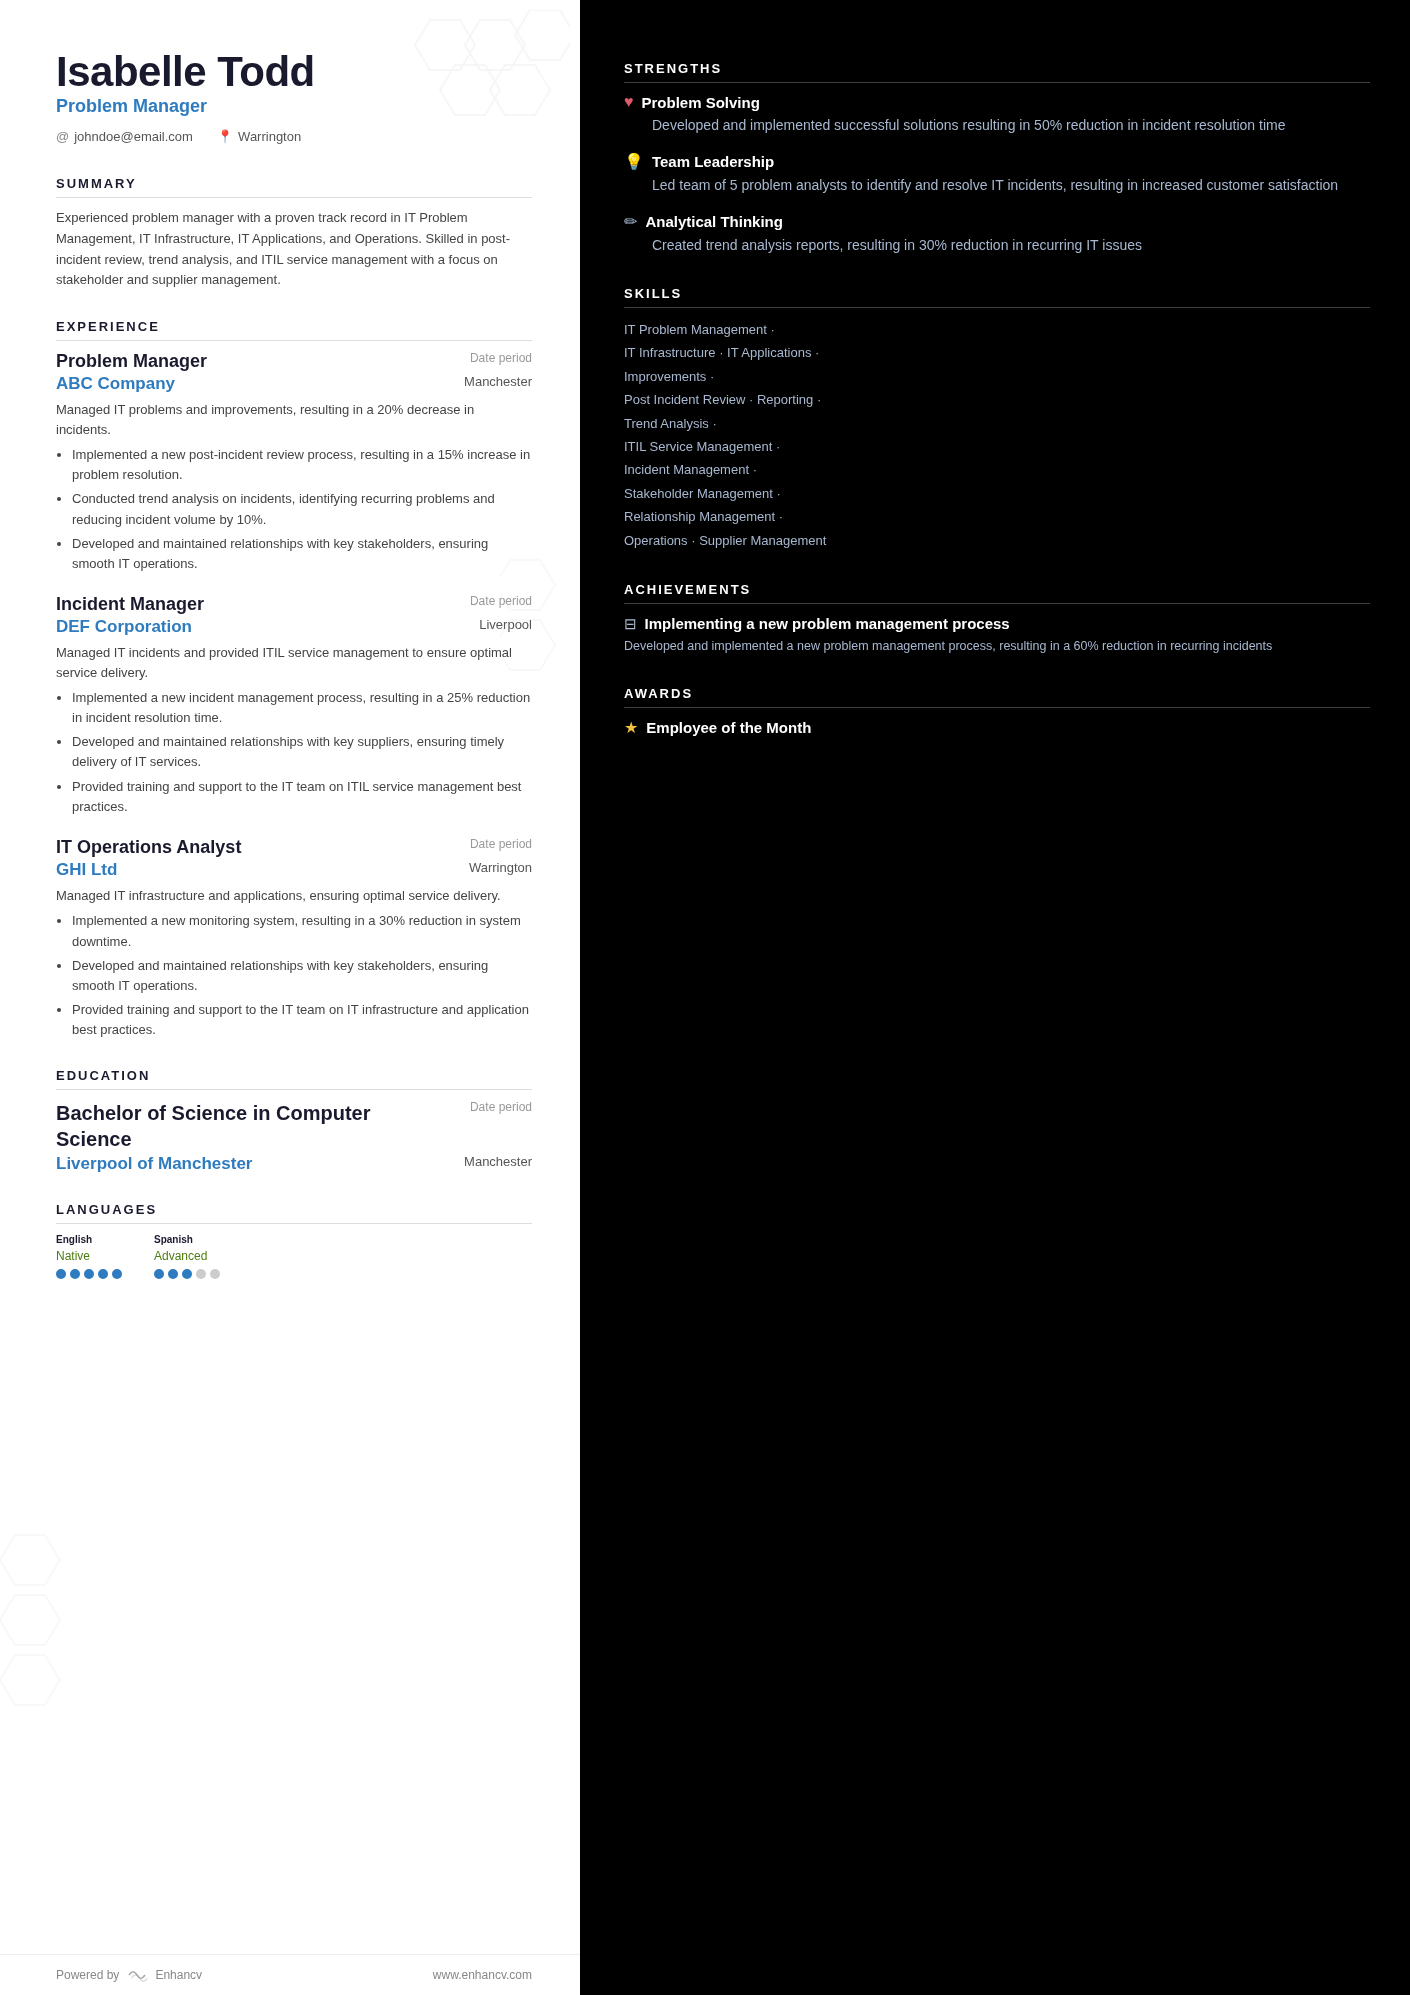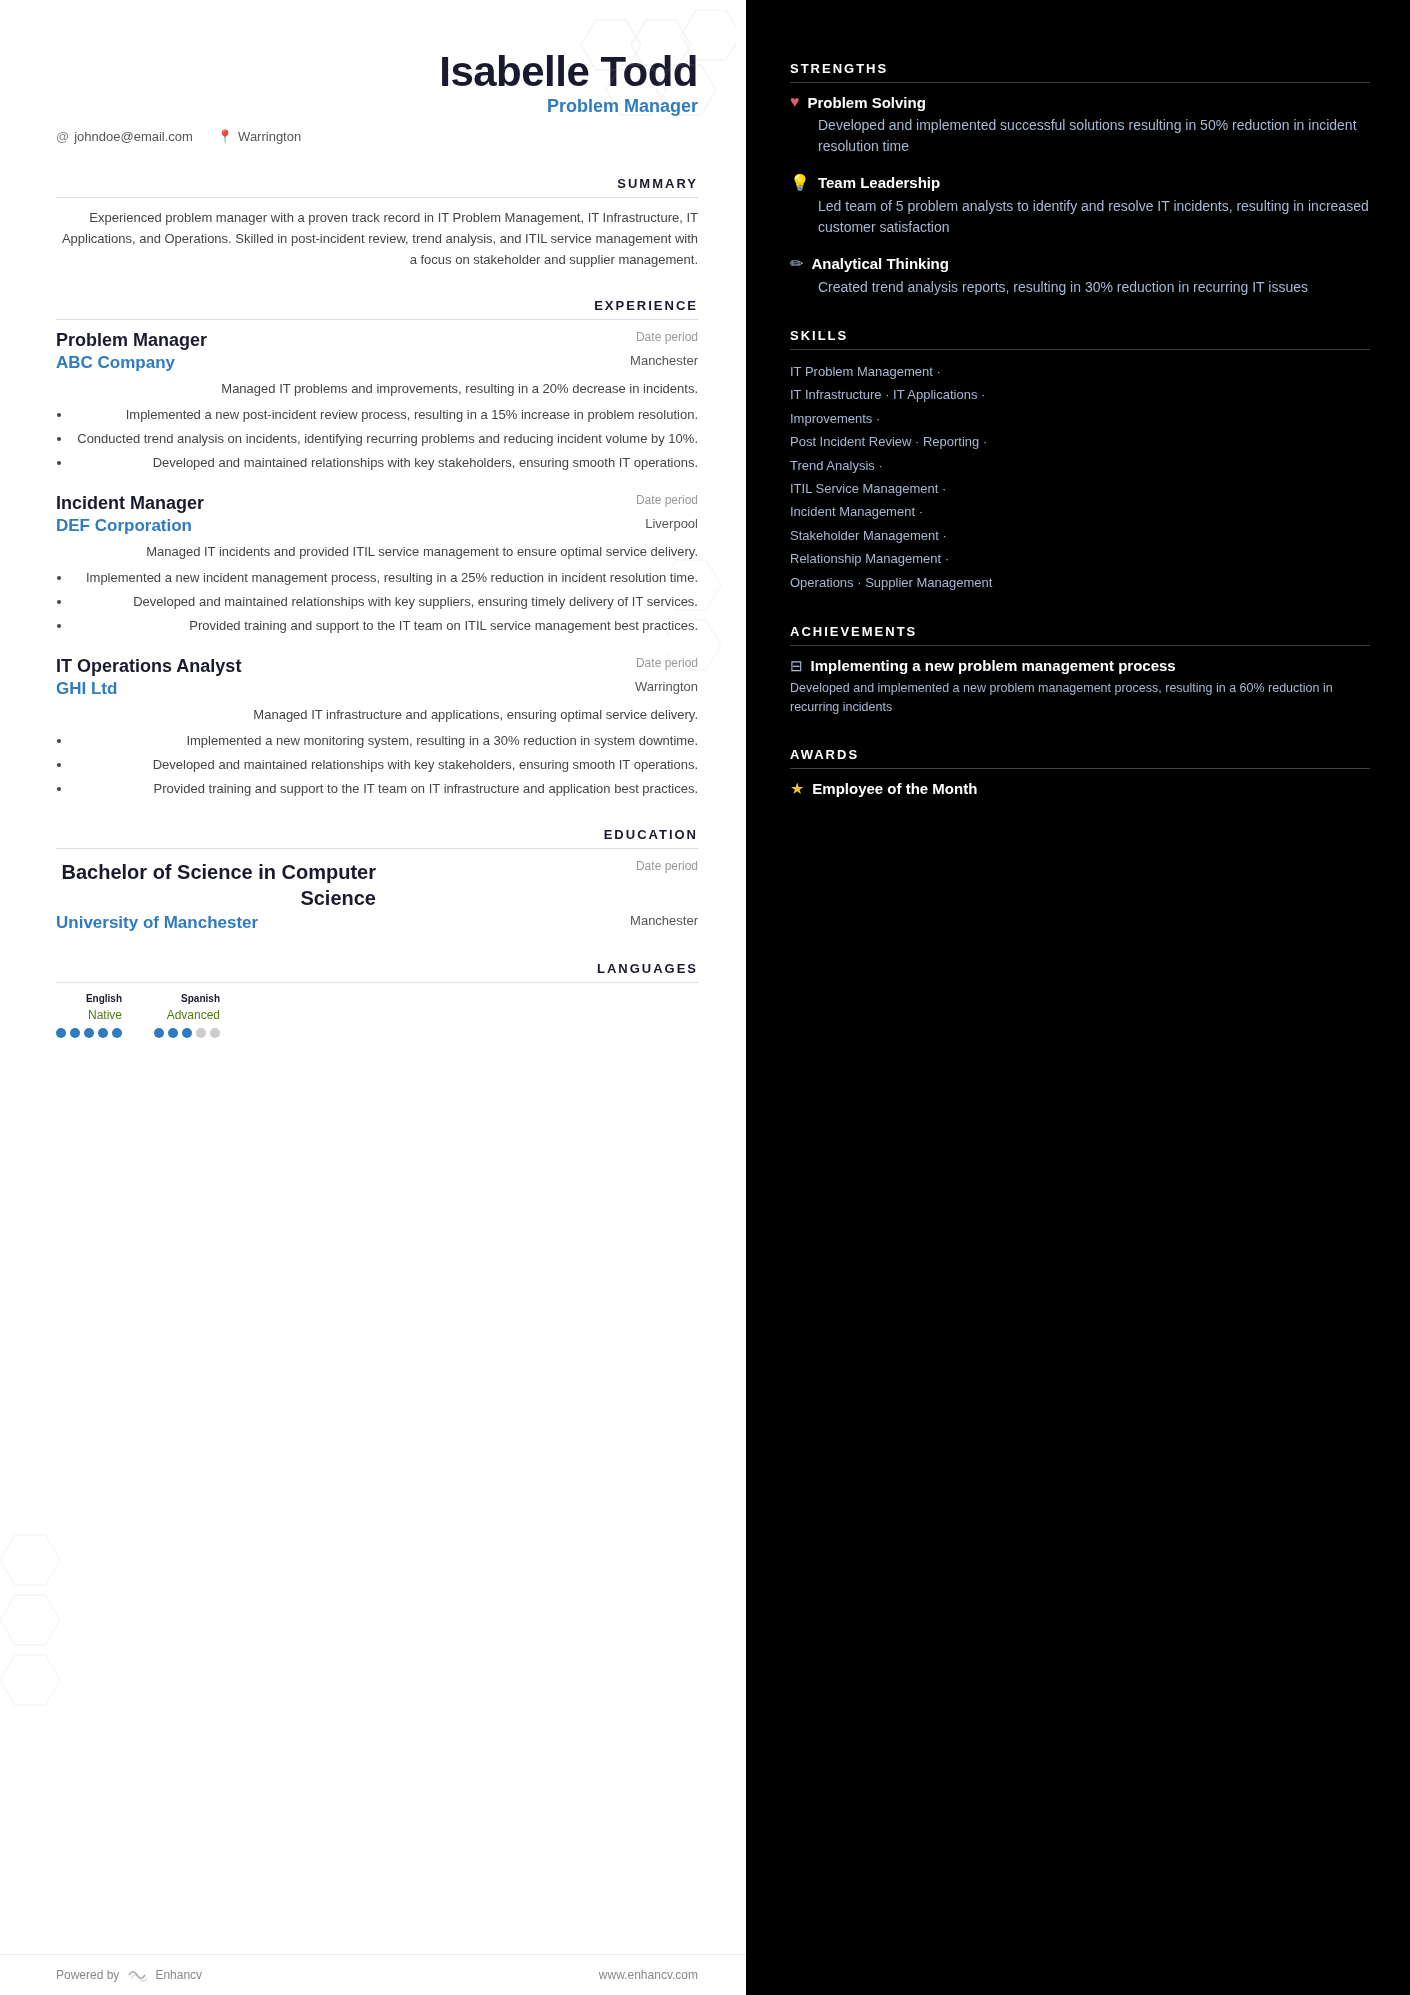--- a/index.html
+++ b/index.html
@@ -1,26 +1,25 @@
 <!DOCTYPE html>
 <html><head>
   <meta charset="utf-8">
   <style>
     * { margin: 0; padding: 0; box-sizing: border-box; }
     body { font-family: 'Arial', sans-serif; width: 1410px; min-height: 1995px; display: flex; background: #fff; }
 
     
     .left-col {
-      width: 746px;
+      width: 580px;
       min-height: 1995px;
       background: #fff;
       padding: 48px 48px 40px 56px;
       position: relative;
       overflow: hidden;
-      text-align: right;
     }
 
     .name-block { margin-bottom: 8px; }
     .name { font-size: 42px; font-weight: 700; color: #1a1a2e; letter-spacing: -0.5px; }
     .title { font-size: 18px; color: #2e7bbf; font-weight: 600; margin-bottom: 12px; }
     .contact-line { display: flex; gap: 24px; font-size: 13px; color: #555; margin-bottom: 32px; }
     .contact-item { display: flex; align-items: center; gap: 5px; }
 
     .section-title {
       font-size: 13px;
@@ -215,21 +214,21 @@
     </div>
   </div>
 
   <div class="section">
     <div class="section-title">EDUCATION</div>
     <div class="job-header">
       <div class="edu-degree" style="max-width:320px;line-height:1.3;">Bachelor of Science in Computer Science</div>
       <div class="date-period">Date period</div>
     </div>
     <div class="company-line">
-      <div class="company-name">University of Manchester</div>
+      <div class="company-name">Liverpool of Manchester</div>
       <div class="location">Manchester</div>
     </div>
   </div>
 
   <div class="section">
     <div class="section-title">LANGUAGES</div>
     <div class="lang-row" id="lang-row">
     <div class="lang-item">
           <div class="lang-name">English</div>
           <div class="lang-level">Native</div>

